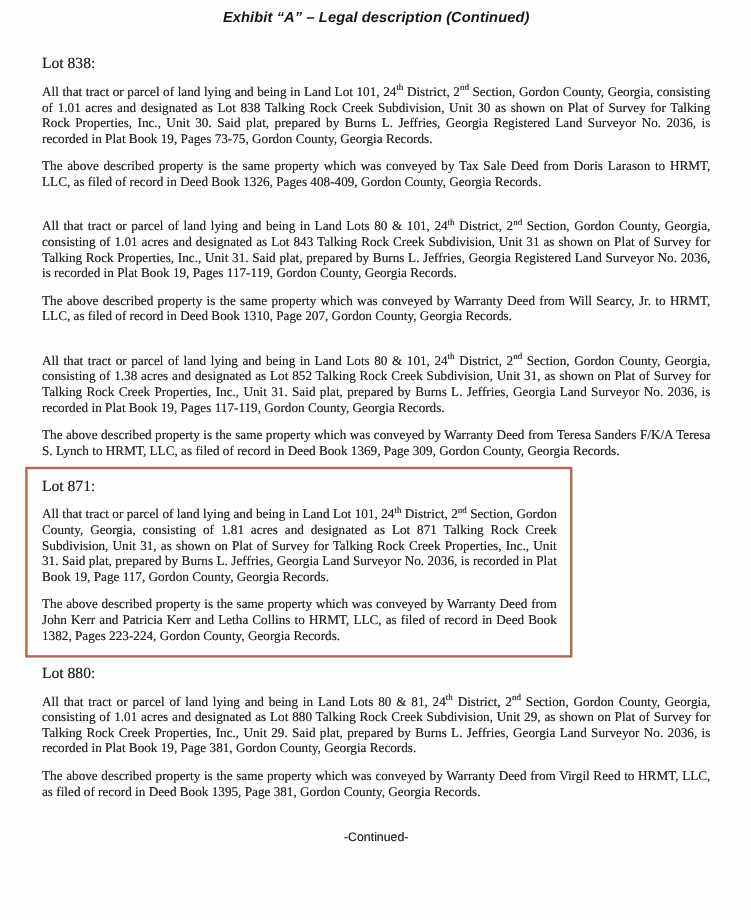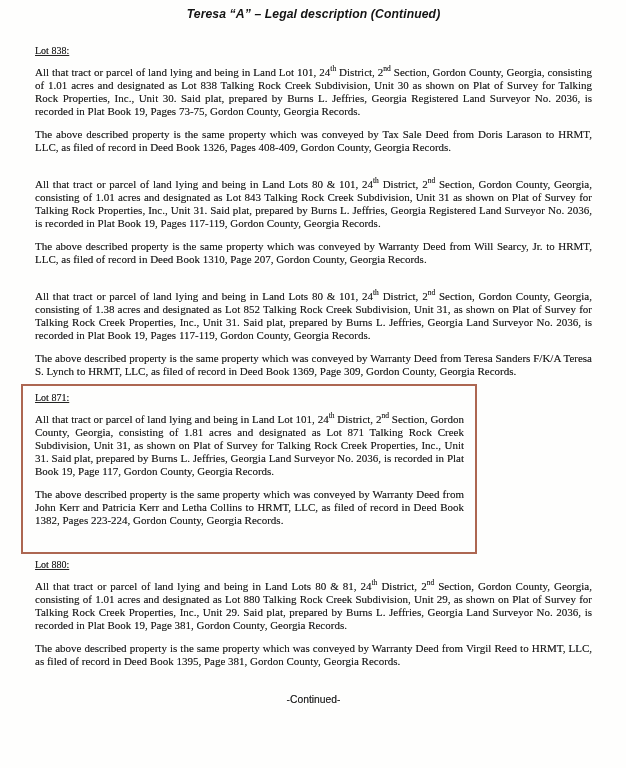--- a/index.html
+++ b/index.html
@@ -21,58 +21,57 @@
     font-family: "Liberation Sans", sans-serif;
     font-weight: bold;
     font-style: italic;
     font-size: 12.2px;
     letter-spacing: 0.1px;
     color: #141414;
     margin: 0 0 2px 0;
   }
   .section { margin-top: 24px; }
   .section-heading {
-    font-size: 10px;
+    font-size: 13px;
     color: #222;
     text-shadow: 0 0 0.4px rgba(20,20,20,0.55);
-    text-decoration: underline;
   }
   .para {
     margin: 10px 0 0 0;
     font-size: 11px;
     line-height: 13px;
     text-align: justify;
     color: #212121;
     text-shadow: 0 0 0.4px rgba(20,20,20,0.5);
   }
   .para sup { font-size: 7.5px; line-height: 0; }
   .section.highlighted {
     margin-top: 6px;
     margin-left: -14px;
     width: 456px;
     box-sizing: border-box;
     border: 2px solid #ad6752;
-    padding: 6px 11px 25px 12px;
+    padding: 6px 11px 9px 12px;
     background: transparent;
   }
   .section.highlighted + .section { margin-top: 5px; }
   .doc-footer {
     margin-top: 26px;
     text-align: center;
     font-family: "Liberation Sans", sans-serif;
     font-size: 10.3px;
     color: #232323;
     text-shadow: 0 0 0.4px rgba(20,20,20,0.5);
   }
 </style>
 </head>
 <body>
 
 <div class="page">
-  <div class="doc-title">Teresa “A” – Legal description (Continued)</div>
+  <div class="doc-title">Exhibit “A” – Legal description (Continued)</div>
 
   <div id="doc-sections">
       <div class="section">
         <div class="section-heading">Lot 838:</div>
         <p class="para"><span>All that tract or parcel of land lying and being in Land Lot 101, 24</span><sup>th</sup><span> District, 2</span><sup>nd</sup><span> Section, Gordon County, Georgia, consisting of 1.01 acres and designated as Lot 838 Talking Rock Creek Subdivision, Unit 30 as shown on Plat of Survey for Talking Rock Properties, Inc., Unit 30.  Said plat, prepared by Burns L. Jeffries, Georgia Registered Land Surveyor No. 2036, is recorded in Plat Book 19, Pages 73-75, Gordon County, Georgia Records.</span></p>
         <p class="para"><span>The above described property is the same property which was conveyed by Tax Sale Deed from Doris Larason to HRMT, LLC, as filed of record in Deed Book 1326, Pages 408-409, Gordon County, Georgia Records.</span></p>
       </div>
       <div class="section">
         <p class="para"><span>All that tract or parcel of land lying and being in Land Lots 80 &amp; 101, 24</span><sup>th</sup><span> District, 2</span><sup>nd</sup><span> Section, Gordon County, Georgia, consisting of 1.01 acres and designated as Lot 843 Talking Rock Creek Subdivision, Unit 31 as shown on Plat of Survey for Talking Rock Properties, Inc., Unit 31.  Said plat, prepared by Burns L. Jeffries, Georgia Registered Land Surveyor No. 2036, is recorded in Plat Book 19, Pages 117-119, Gordon County, Georgia Records.</span></p>
         <p class="para"><span>The above described property is the same property which was conveyed by Warranty Deed from Will Searcy, Jr. to HRMT, LLC, as filed of record in Deed Book 1310, Page 207, Gordon County, Georgia Records.</span></p>

